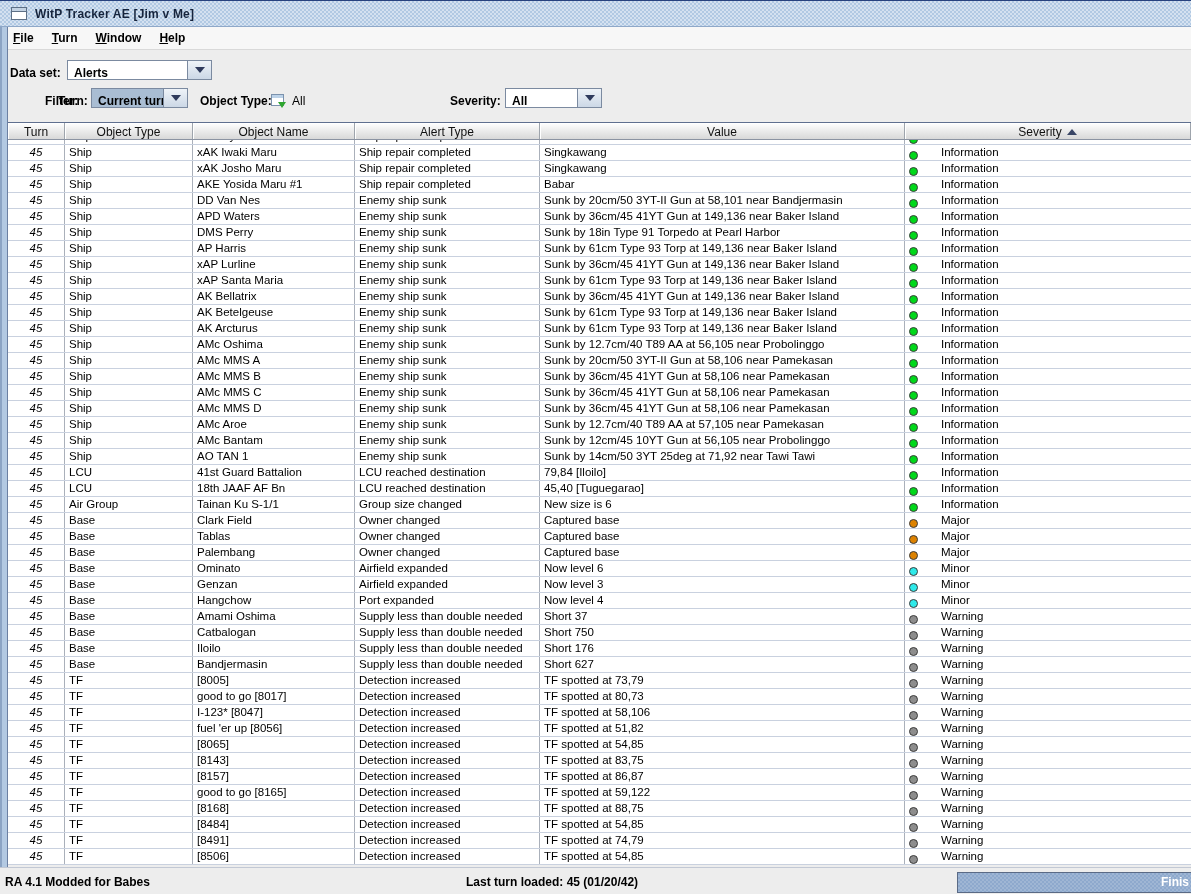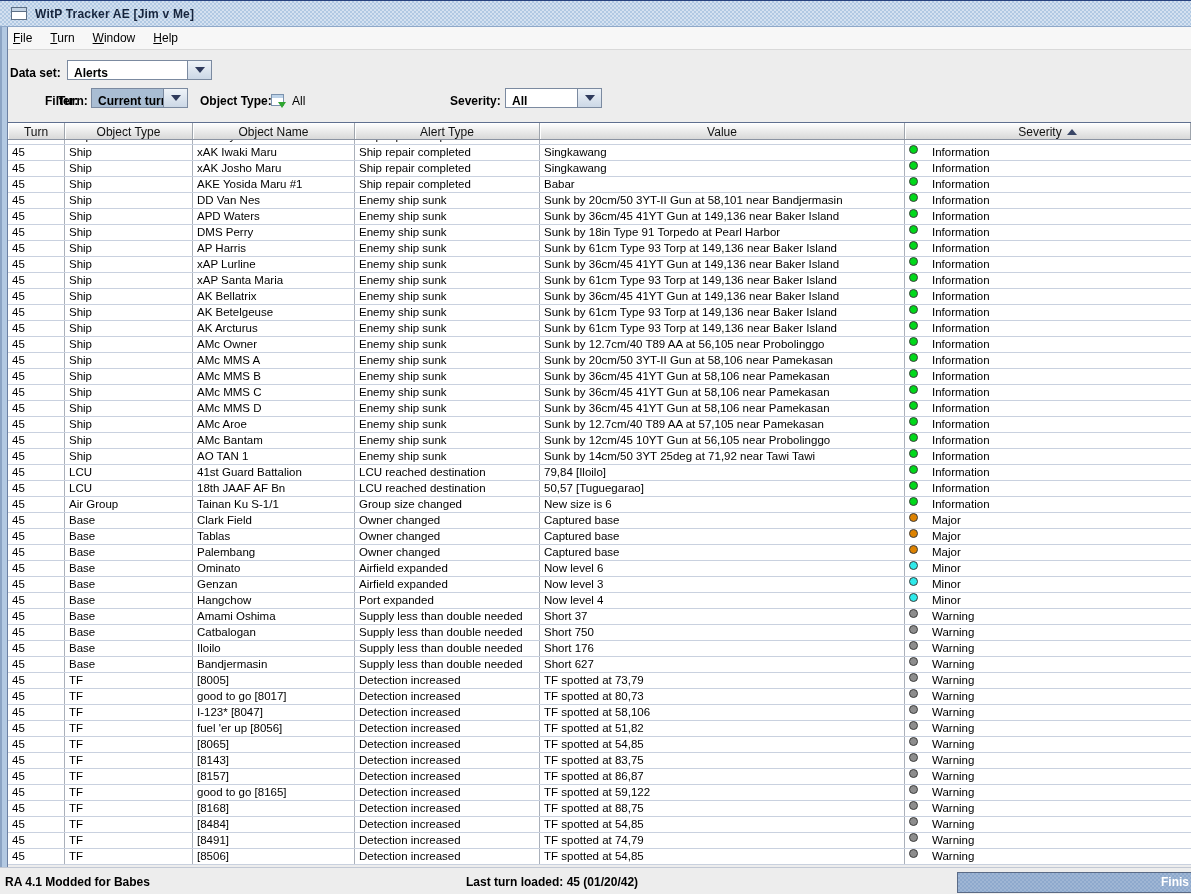--- a/index.html
+++ b/index.html
@@ -29,21 +29,21 @@
     content:""; position:absolute; left:0; right:0; top:0; height:3px;
     background:#c3d2e2; border-bottom:1px solid #5d6f85;
   }
   .title-text { margin-left:8px; font-size:12px; font-weight:bold; color:#16243c; letter-spacing:.2px; }
   
   .menubar {
     position:absolute; left:0; top:26px; right:0; height:23px;
     background:#f7f7f7; border-bottom:1px solid #d9d9d9;
     display:flex; align-items:center; padding-left:4px;
   }
-  .menu-item { font-weight:normal; padding:3px 9px; cursor:default; }
+  .menu-item { font-weight:bold; padding:3px 9px; cursor:default; }
   .menu-item .mn { text-decoration:underline; }
   
   .left-border {
     position:absolute; left:0; top:26px; bottom:0; width:8px;
     background:#b3c9e2; border-right:1px solid #6c80a2; border-left:2px solid #8ca4c4;
   }
   
   .toolbar { position:absolute; left:8px; top:49px; right:0; height:72px; background:#ededed; }
   .lbl { position:absolute; font-weight:bold; white-space:nowrap; }
   .combo {
@@ -82,22 +82,22 @@
   }
   .sort-asc { width:0; height:0; border-left:5px solid transparent; border-right:5px solid transparent; border-bottom:6px solid #3a4666; }
   .tbody { position:absolute; left:8px; right:0; top:139px; height:725px; overflow:hidden; background:#fff; }
   .row-clip { height:5px; overflow:hidden; position:relative; }
   .row-clip .trow { margin-top:-11px; }
   .trow { height:16px; border-bottom:1px solid #c9d1df; background:#fff; }
   .td {
     font-size:11.5px; line-height:15px; white-space:pre; overflow:hidden;
     border-right:1px solid #aab0ba; padding:0 2px 0 4px;
   }
-  .t-turn { text-align:left; padding-right:4px; }
-  .t-sev { display:flex; align-items:flex-start; gap:14px; padding-left:4px; }
+  .t-turn { text-align:center; padding-right:4px;font-style:italic; }
+  .t-sev { display:flex; align-items:flex-end; gap:23px; padding-left:4px; }
   .dot {
     width:9px; height:9px; border-radius:50%;
     border:1px solid #3c3c3c; flex:0 0 auto;
   }
   
   .statusbar {
     position:absolute; left:0; right:0; top:866px; height:28px;
     background:#ededed; border-top:1px solid #c2c8d4;
   }
   .status-left  { position:absolute; left:5px;  top:7px; font-weight:bold; }
@@ -328,21 +328,21 @@
       <div class="td">Enemy ship sunk</div>
       <div class="td">Sunk by 61cm Type 93 Torp at 149,136 near Baker Island</div>
       <div class="td t-sev" style="border-right:none;">
         <span class="dot" style="background: rgb(0, 216, 26);"></span>
         <span>Information</span>
       </div>
     </div>
       <div class="trow cols">
       <div class="td t-turn">45</div>
       <div class="td">Ship</div>
-      <div class="td">AMc Owner</div>
+      <div class="td">AMc Oshima</div>
       <div class="td">Enemy ship sunk</div>
       <div class="td">Sunk by 12.7cm/40 T89 AA at 56,105 near Probolinggo</div>
       <div class="td t-sev" style="border-right:none;">
         <span class="dot" style="background: rgb(0, 216, 26);"></span>
         <span>Information</span>
       </div>
     </div>
       <div class="trow cols">
       <div class="td t-turn">45</div>
       <div class="td">Ship</div>
@@ -429,21 +429,21 @@
       <div class="td t-sev" style="border-right:none;">
         <span class="dot" style="background: rgb(0, 216, 26);"></span>
         <span>Information</span>
       </div>
     </div>
       <div class="trow cols">
       <div class="td t-turn">45</div>
       <div class="td">LCU</div>
       <div class="td">18th JAAF AF Bn</div>
       <div class="td">LCU reached destination</div>
-      <div class="td">50,57 [Tuguegarao]</div>
+      <div class="td">45,40 [Tuguegarao]</div>
       <div class="td t-sev" style="border-right:none;">
         <span class="dot" style="background: rgb(0, 216, 26);"></span>
         <span>Information</span>
       </div>
     </div>
       <div class="trow cols">
       <div class="td t-turn">45</div>
       <div class="td">Air Group</div>
       <div class="td">Tainan Ku S-1/1</div>
       <div class="td">Group size changed</div>

